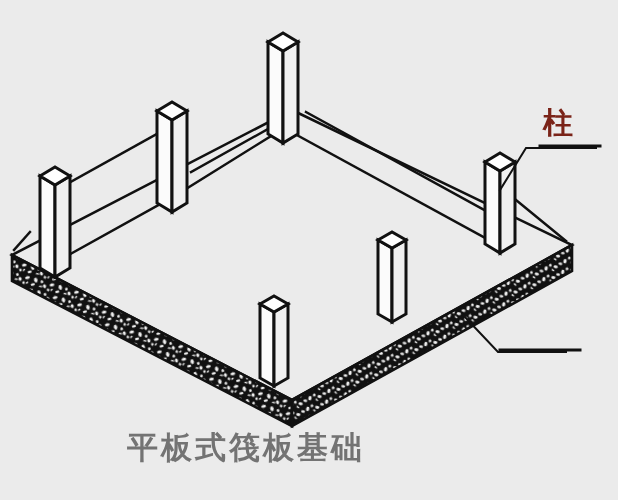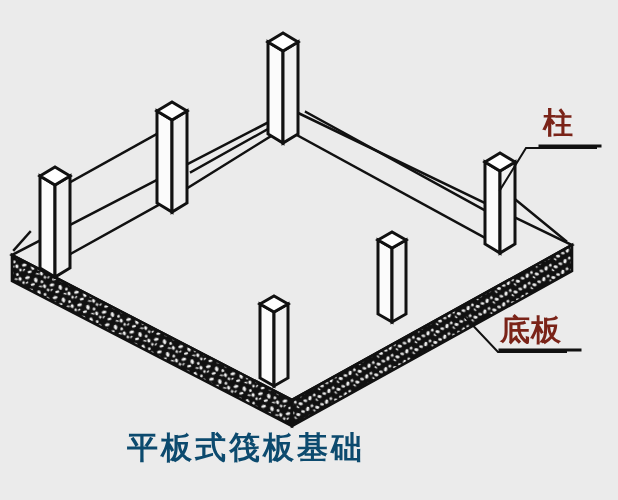--- a/index.html
+++ b/index.html
@@ -44,21 +44,21 @@
   #title {
     position: absolute;
     left: 0;
     top: 432px;
     width: 492px;
     text-align: center;
     font-family: "Liberation Serif", serif;
     font-weight: bold;
     font-size: 31px;
     letter-spacing: 3px;
-    color: #0c4a6e;
+    color: #737373;
     line-height: 1;
   }
 </style>
 </head>
 <body>
 
 <div id="page">
 
   <svg id="diagram" viewBox="0 0 618 500">
     <defs>
@@ -152,17 +152,16 @@
       <line x1="540" y1="146" x2="600" y2="146" stroke-width="3"></line>
 
       <polyline points="566,352 498,352 463,315"></polyline>
 
       <line x1="500" y1="350" x2="580" y2="350" stroke-width="3"></line>
     </g>
   </svg>
 
   <div class="label-text" id="label-zhu">柱</div>
 
-  <div class="label-text" id="label-diban">底板</div>
 
   <div id="title">平板式筏板基础</div>
 
 </div>
 
 </body></html>

